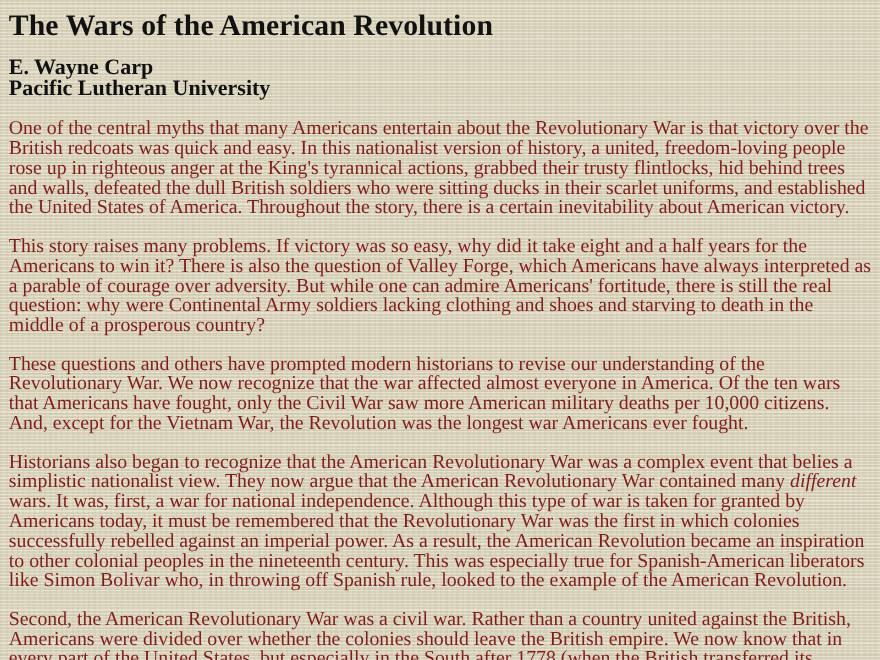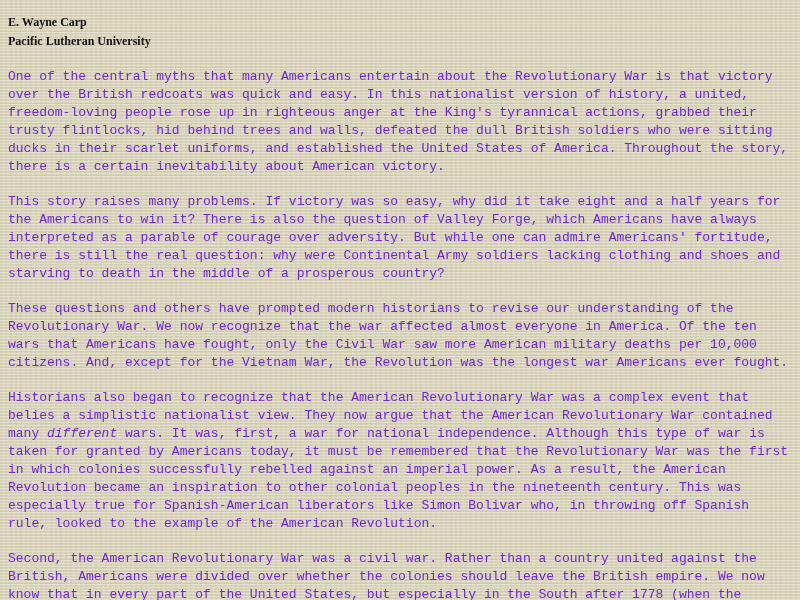--- a/index.html
+++ b/index.html
@@ -25,39 +25,40 @@
     font-family: "Liberation Serif", serif;
     font-size: 27px;
     font-weight: bold;
     margin: 7px 0 0 0;
     line-height: 32px;
     letter-spacing: 0.1px;
   }
   .byline {
     font-family: "Liberation Serif", serif;
     font-weight: bold;
-    font-size: 12px;
+    font-size: 20px;
     line-height: 19px;
     margin: 13px 0 0 0;
   }
   .byline div { margin: 0; }
   p {
-    font-family: Liberation Mono, monospace;
-    font-size: 13px;
+    font-family: Liberation Serif, serif;
+    font-size: 18px;
     line-height: 18px;
     margin: 17px 0 0 0;
-    color: #6d28d9;
+    color: #7f1d1d;
   }
   p.first { margin-top: 17px; }
   em { font-style: italic; text-align: right; }
 </style>
 </head>
 <body>
 
 <div class="page">
+  <h1>The Wars of the American Revolution</h1>
 
   <div class="byline">
     <div>E. Wayne Carp</div>
     <div>Pacific Lutheran University</div>
   </div>
 
   <p class="first">One of the central myths that many Americans entertain about the Revolutionary War is that victory over the British redcoats was quick and easy. In this nationalist version of history, a united, freedom-loving people rose up in righteous anger at the King's tyrannical actions, grabbed their trusty flintlocks, hid behind trees and walls, defeated the dull British soldiers who were sitting ducks in their scarlet uniforms, and established the United States of America. Throughout the story, there is a certain inevitability about American victory.</p>
   <p>This story raises many problems. If victory was so easy, why did it take eight and a half years for the Americans to win it? There is also the question of Valley Forge, which Americans have always interpreted as a parable of courage over adversity. But while one can admire Americans' fortitude, there is still the real question: why were Continental Army soldiers lacking clothing and shoes and starving to death in the middle of a prosperous country?</p>
   <p>These questions and others have prompted modern historians to revise our understanding of the Revolutionary War. We now recognize that the war affected almost everyone in America. Of the ten wars that Americans have fought, only the Civil War saw more American military deaths per 10,000 citizens. And, except for the Vietnam War, the Revolution was the longest war Americans ever fought.</p>
   <p><span>Historians also began to recognize that the American Revolutionary War was a complex event that belies a simplistic nationalist view. They now argue that the American Revolutionary War contained many </span><em>different</em><span> wars. It was, first, a war for national independence. Although this type of war is taken for granted by Americans today, it must be remembered that the Revolutionary War was the first in which colonies successfully rebelled against an imperial power. As a result, the American Revolution became an inspiration to other colonial peoples in the nineteenth century. This was especially true for Spanish-American liberators like Simon Bolivar who, in throwing off Spanish rule, looked to the example of the American Revolution.</span></p>

